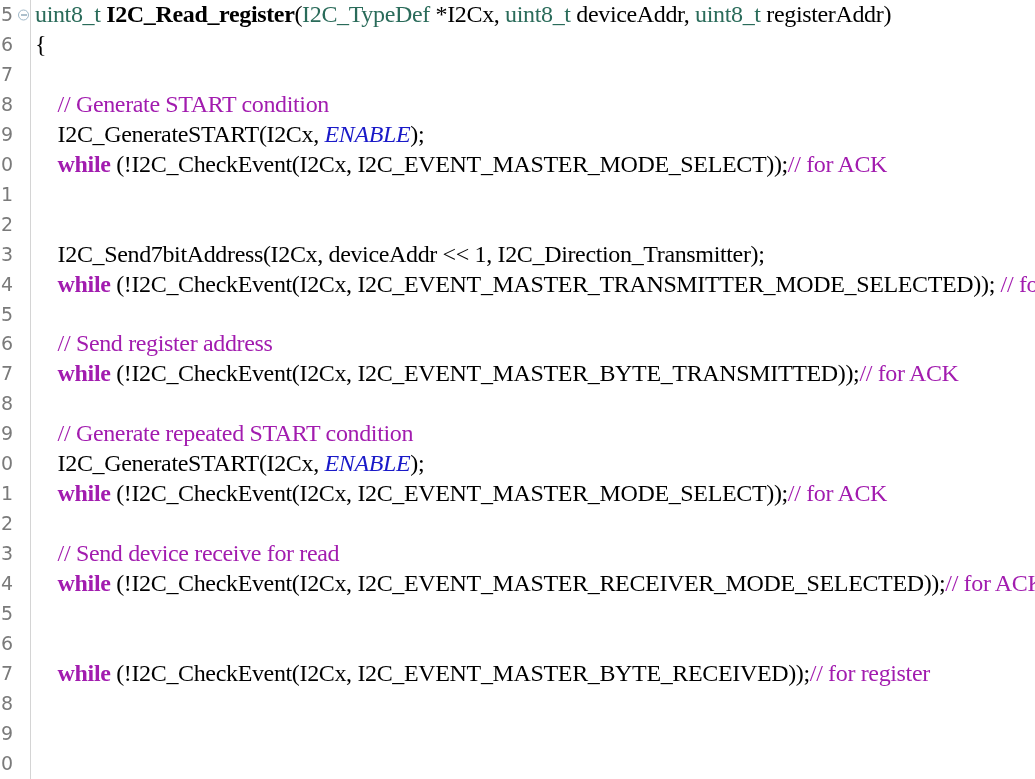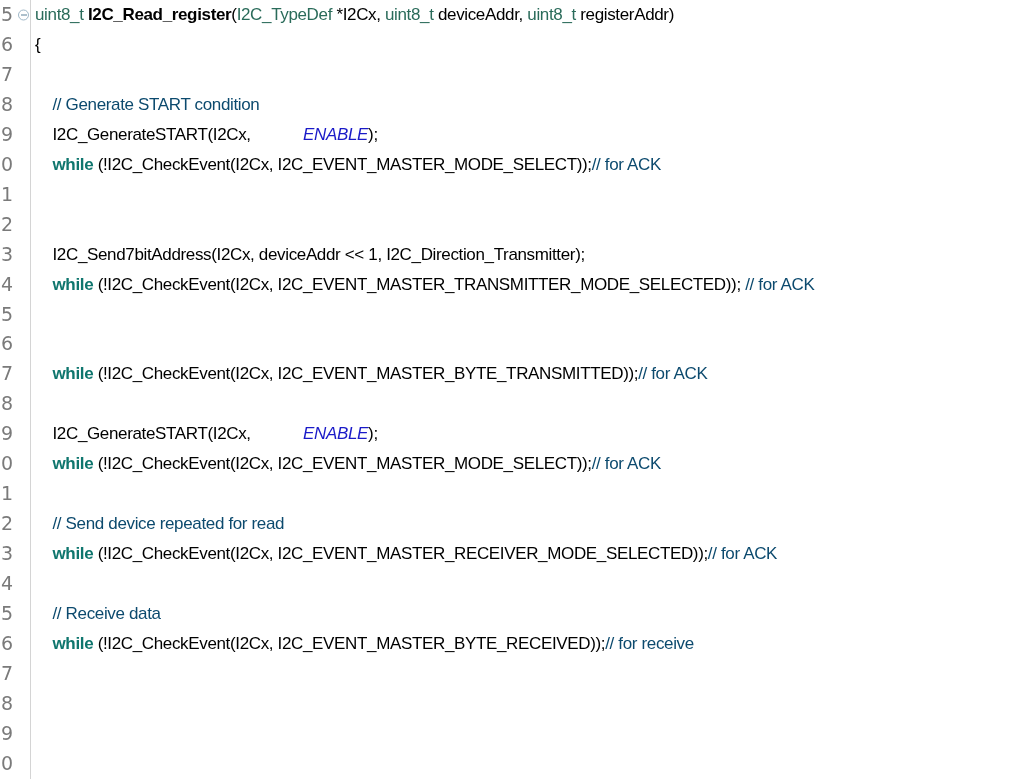--- a/index.html
+++ b/index.html
@@ -83,33 +83,33 @@
   .code {
     flex: 1;
     position: relative;
     overflow: hidden;
     padding-left: 4px;
     box-sizing: border-box;
   }
   .cline {
     height: 29.96px;
     line-height: 29.96px;
-    font-size: 17px;
-    font-family: Liberation Sans, sans-serif;
+    font-size: 24px;
+    font-family: Liberation Serif, serif;
     white-space: pre;
     color: #000000;
     letter-spacing: -0.35px;
   }
 
   
   .t-type      { color: #2a6b5a; }              
   .t-fnname    { color: #000000; font-weight: bold; }
-  .t-comment   { color: #0c4a6e; }
-  .t-kw        { color: #0f766e; font-weight: bold; text-align: center; }  
-  .t-const     { color: #1a1ac8; font-style: italic; margin-left: 48px; } 
+  .t-comment   { color: #a21caf; }
+  .t-kw        { color: #a21caf; font-weight: bold; text-align: center; }  
+  .t-const     { color: #1a1ac8; font-style: italic; } 
   .t-plain     { color: #000000; }
 </style>
 </head>
 <body>
 
 <div id="editor">
   <div class="gutter">
     <div class="gutter-sep"></div>
     <div id="gutter-lines">
         <div class="gline"><span class="gnum">5</span><span class="foldmark"></span></div>
@@ -147,27 +147,28 @@
         <div class="cline"><span class="t-plain">{</span></div>
         <div class="cline">&nbsp;</div>
         <div class="cline"><span class="t-plain">    </span><span class="t-comment">// Generate START condition</span></div>
         <div class="cline"><span class="t-plain">    I2C_GenerateSTART(I2Cx, </span><span class="t-const">ENABLE</span><span class="t-plain">);</span></div>
         <div class="cline"><span class="t-plain">    </span><span class="t-kw">while</span><span class="t-plain"> (!I2C_CheckEvent(I2Cx, I2C_EVENT_MASTER_MODE_SELECT));</span><span class="t-comment">// for ACK</span></div>
         <div class="cline">&nbsp;</div>
         <div class="cline"><span class="t-plain">    </span></div>
         <div class="cline"><span class="t-plain">    I2C_Send7bitAddress(I2Cx, deviceAddr &lt;&lt; 1, I2C_Direction_Transmitter);</span></div>
         <div class="cline"><span class="t-plain">    </span><span class="t-kw">while</span><span class="t-plain"> (!I2C_CheckEvent(I2Cx, I2C_EVENT_MASTER_TRANSMITTER_MODE_SELECTED)); </span><span class="t-comment">// for ACK</span></div>
         <div class="cline">&nbsp;</div>
-        <div class="cline"><span class="t-plain">    </span></div>
+        <div class="cline"><span class="t-plain">    </span><span class="t-comment">// Send register address</span></div>
         <div class="cline"><span class="t-plain">    </span><span class="t-kw">while</span><span class="t-plain"> (!I2C_CheckEvent(I2Cx, I2C_EVENT_MASTER_BYTE_TRANSMITTED));</span><span class="t-comment">// for ACK</span></div>
         <div class="cline">&nbsp;</div>
+        <div class="cline"><span class="t-plain">    </span><span class="t-comment">// Generate repeated START condition</span></div>
         <div class="cline"><span class="t-plain">    I2C_GenerateSTART(I2Cx, </span><span class="t-const">ENABLE</span><span class="t-plain">);</span></div>
         <div class="cline"><span class="t-plain">    </span><span class="t-kw">while</span><span class="t-plain"> (!I2C_CheckEvent(I2Cx, I2C_EVENT_MASTER_MODE_SELECT));</span><span class="t-comment">// for ACK</span></div>
         <div class="cline">&nbsp;</div>
-        <div class="cline"><span class="t-plain">    </span><span class="t-comment">// Send device repeated for read</span></div>
+        <div class="cline"><span class="t-plain">    </span><span class="t-comment">// Send device receive for read</span></div>
         <div class="cline"><span class="t-plain">    </span><span class="t-kw">while</span><span class="t-plain"> (!I2C_CheckEvent(I2Cx, I2C_EVENT_MASTER_RECEIVER_MODE_SELECTED));</span><span class="t-comment">// for ACK</span></div>
         <div class="cline">&nbsp;</div>
-        <div class="cline"><span class="t-plain">    </span><span class="t-comment">// Receive data</span></div>
-        <div class="cline"><span class="t-plain">    </span><span class="t-kw">while</span><span class="t-plain"> (!I2C_CheckEvent(I2Cx, I2C_EVENT_MASTER_BYTE_RECEIVED));</span><span class="t-comment">// for receive</span></div>
+        <div class="cline"><span class="t-plain">    </span></div>
+        <div class="cline"><span class="t-plain">    </span><span class="t-kw">while</span><span class="t-plain"> (!I2C_CheckEvent(I2Cx, I2C_EVENT_MASTER_BYTE_RECEIVED));</span><span class="t-comment">// for register</span></div>
         <div class="cline"></div>
       </div>
   </div>
 </div>
 
 </body></html>

